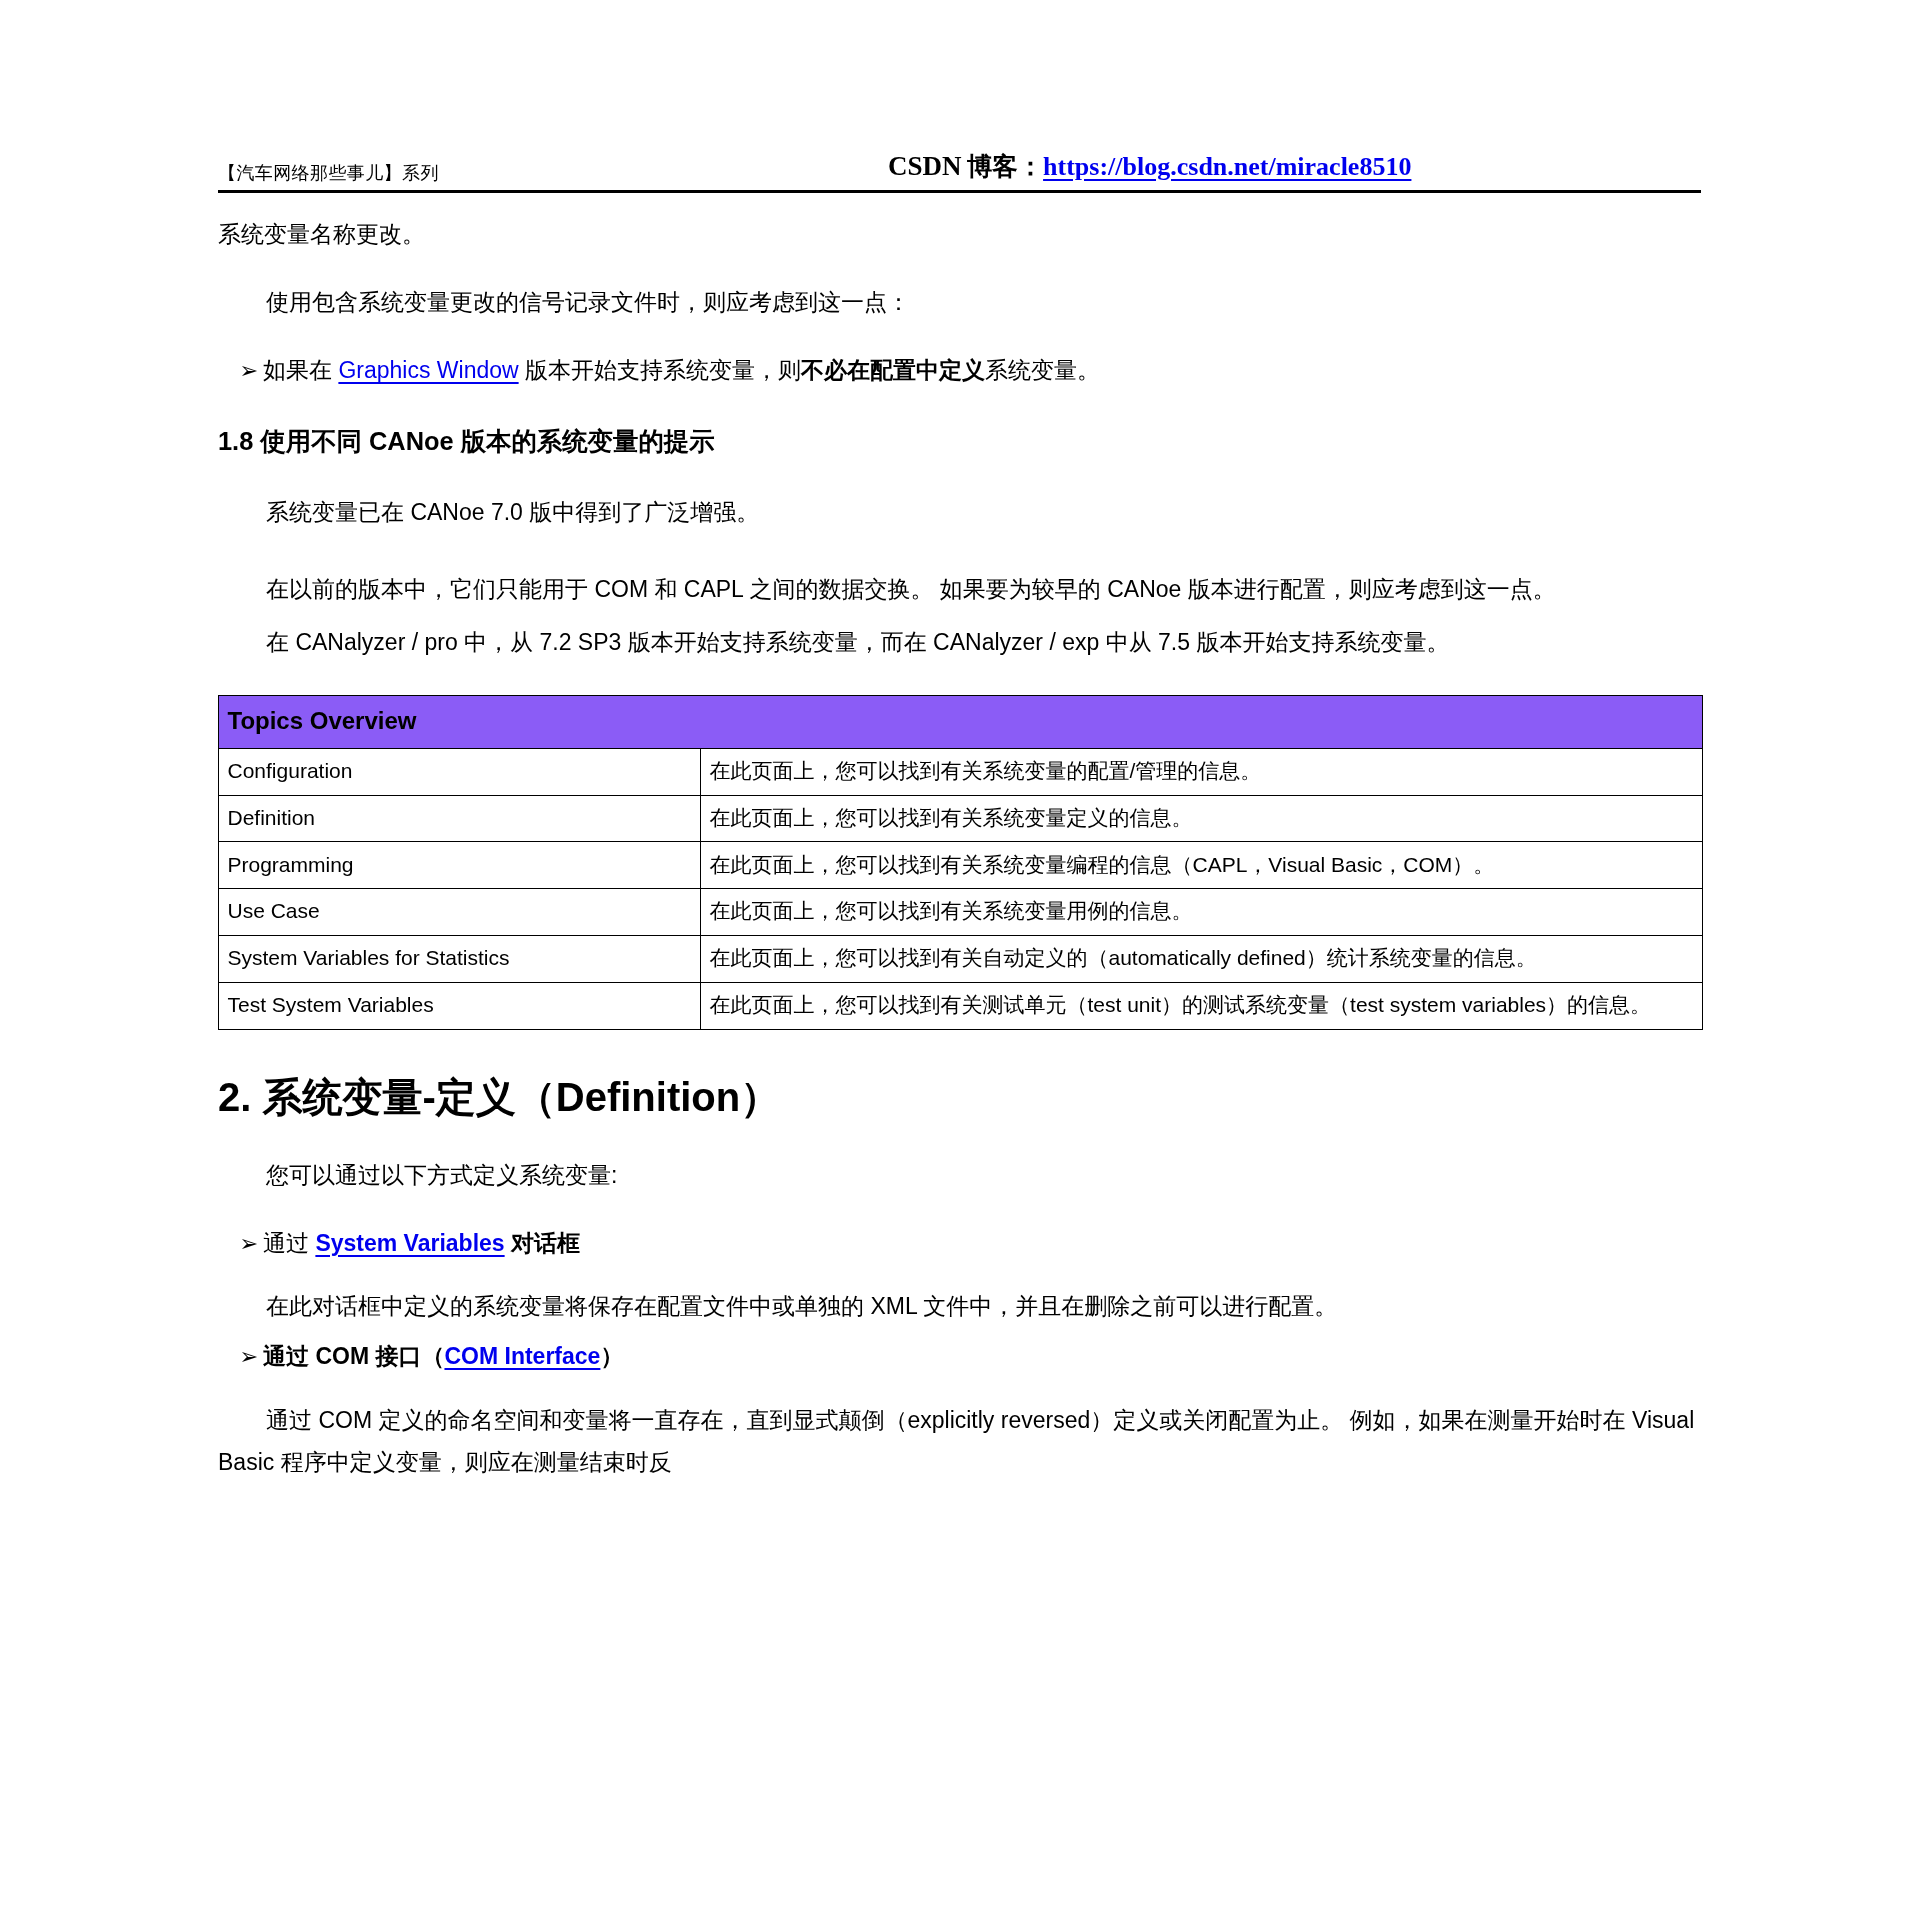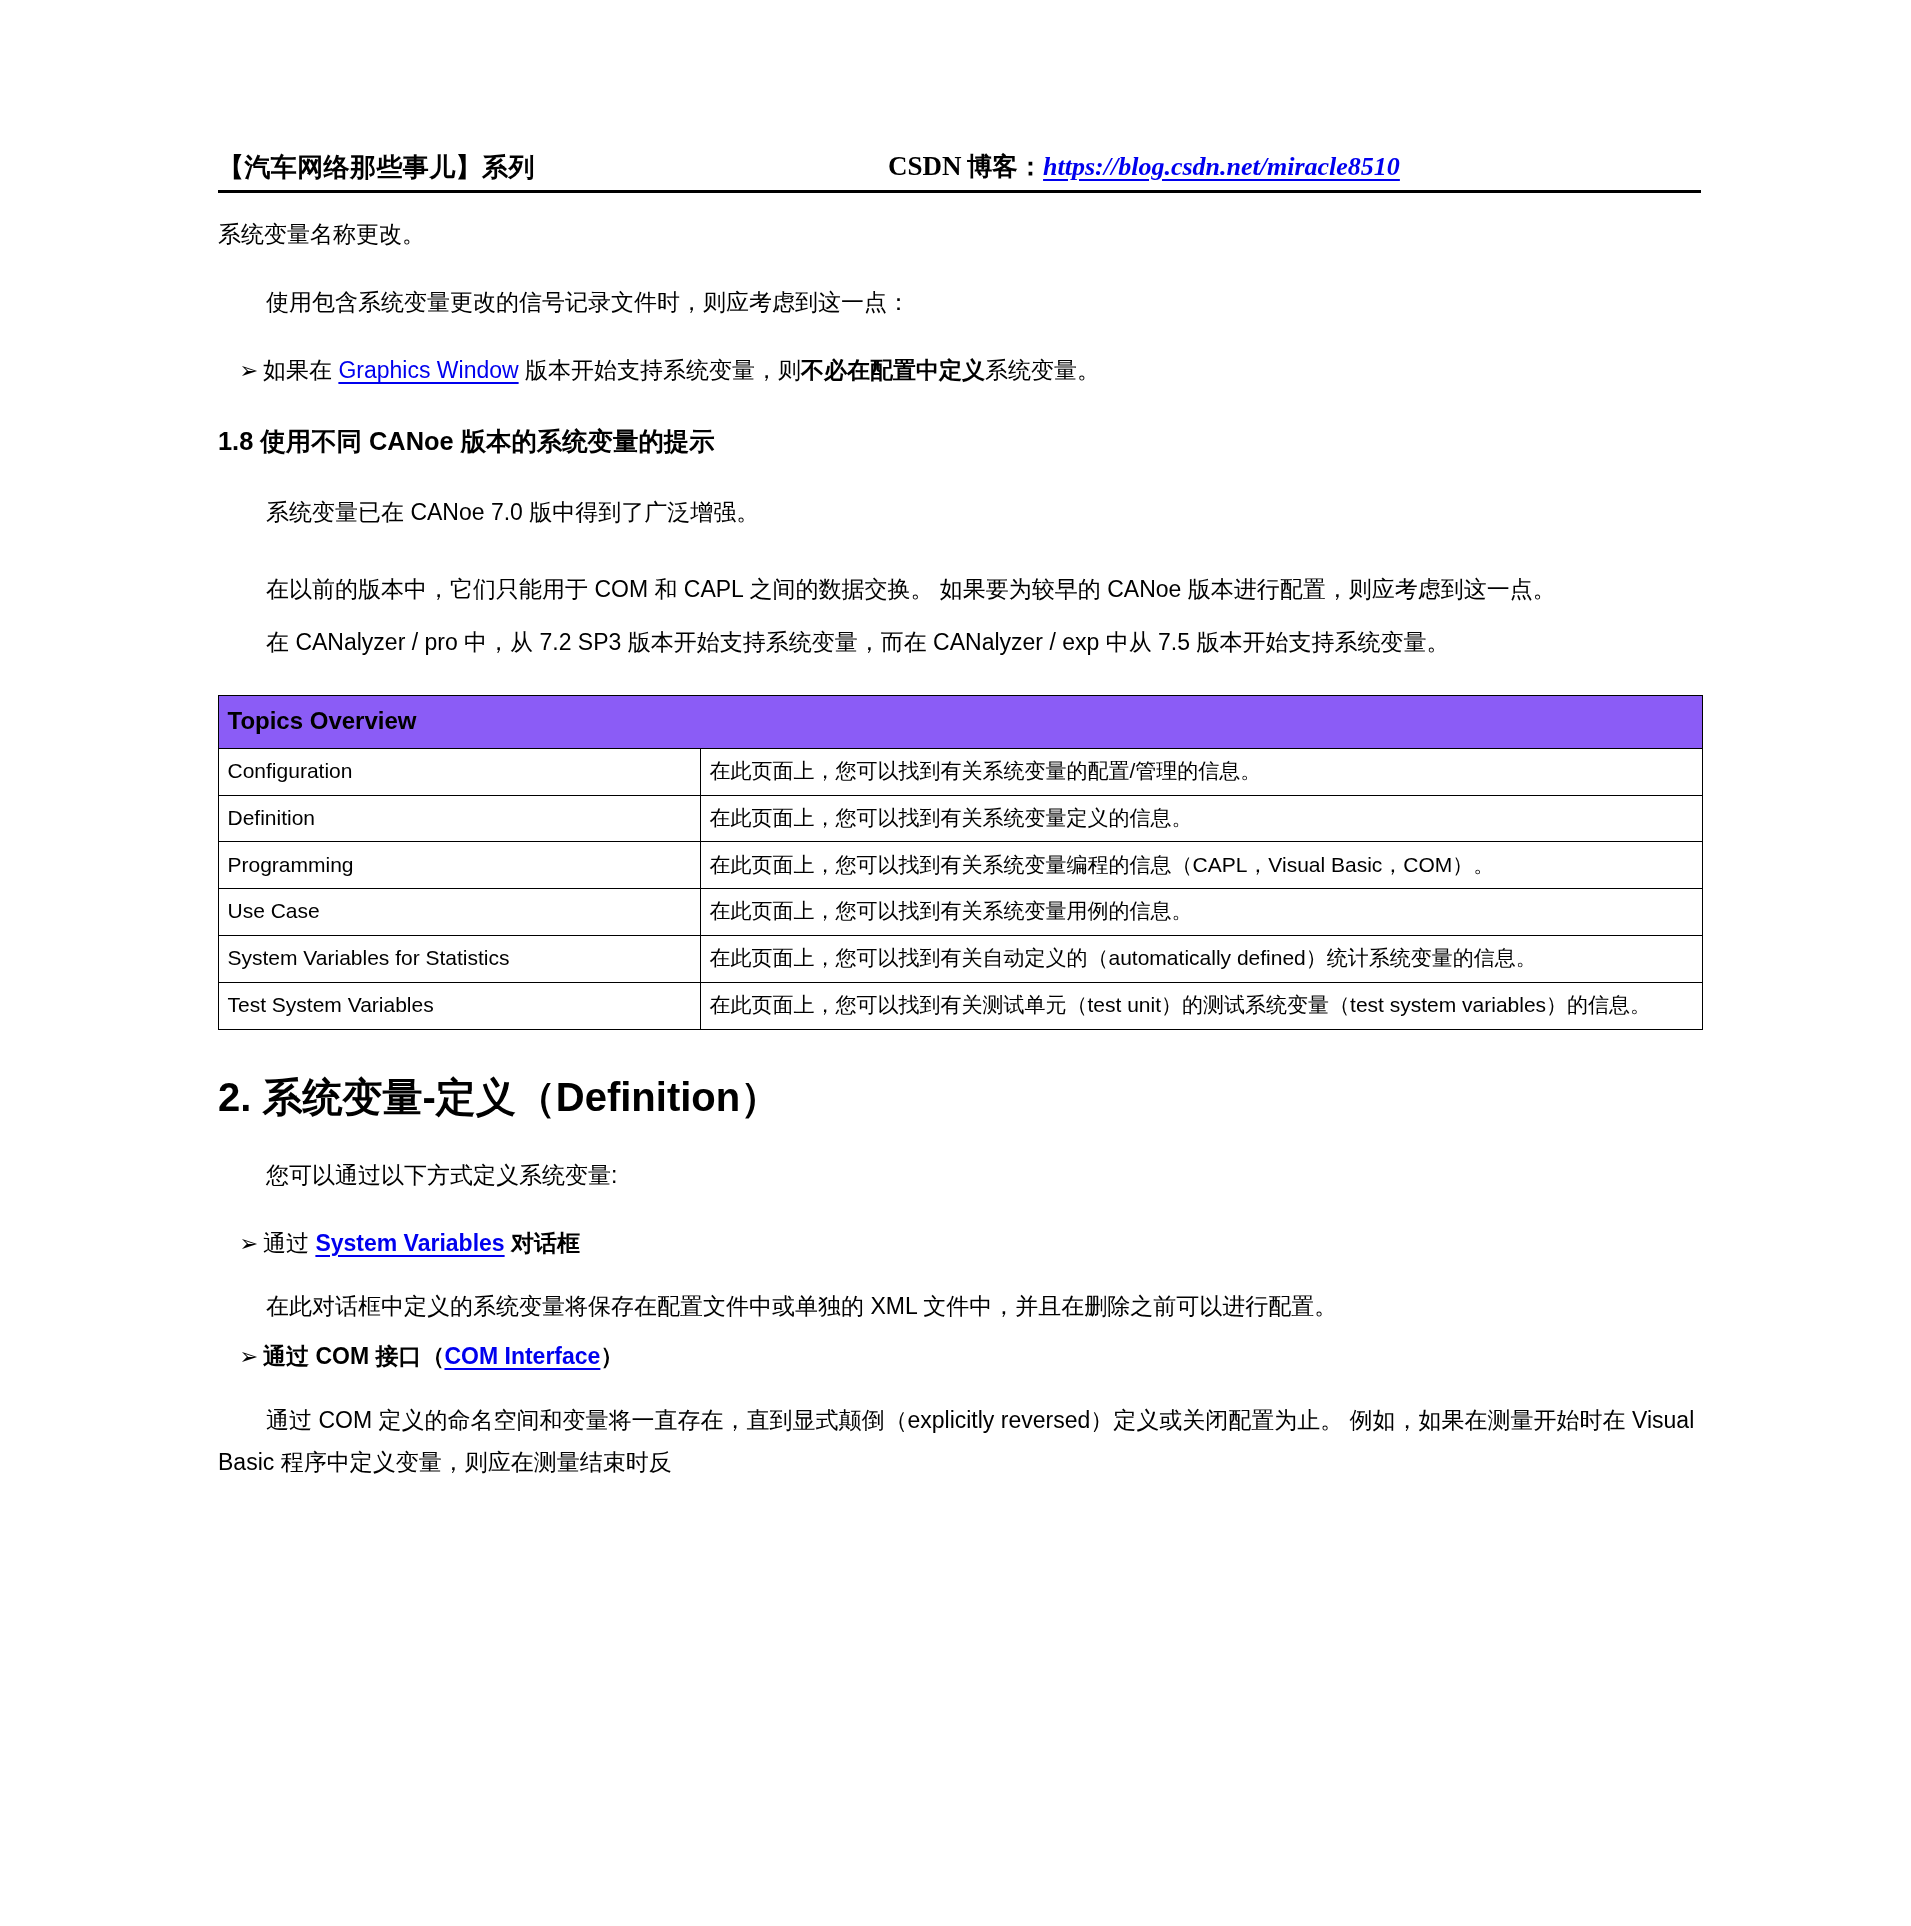--- a/index.html
+++ b/index.html
@@ -30,22 +30,22 @@
   
   .page-header {
     display: flex;
     align-items: flex-end;
     justify-content: flex-start;
     height: 58px;
     position: relative;
   }
   .hdr-left {
     font-family: "Liberation Serif", "DejaVu Serif", serif;
-    font-weight: bold;
-    font-size: 26px;
+    font-weight: normal;
+    font-size: 18px;
     letter-spacing: 0.4px;
     white-space: nowrap;
     margin-top: 32px;
   }
   .hdr-right {
     position: absolute;
     left: 670px;
     bottom: 1.5px;
     display: flex;
     align-items: baseline;
@@ -58,21 +58,20 @@
   }
   .hdr-blog {
     font-family: "Liberation Serif", "DejaVu Serif", serif;
     font-weight: bold;
     font-size: 25.4px;
     margin-left: 5.4px;
   }
   .hdr-link {
     font-family: "Liberation Serif", "DejaVu Serif", serif;
     font-weight: bold;
-    font-style: italic;
     font-size: 26px;
     color: #0000ee;
     text-decoration: underline;
     text-decoration-thickness: 1.9px;
     text-underline-offset: 3.5px;
   }
   .header-rule {
     border: 0;
     border-top: 3.1px solid #000000;
     margin: 5.4px 0 0 0;

